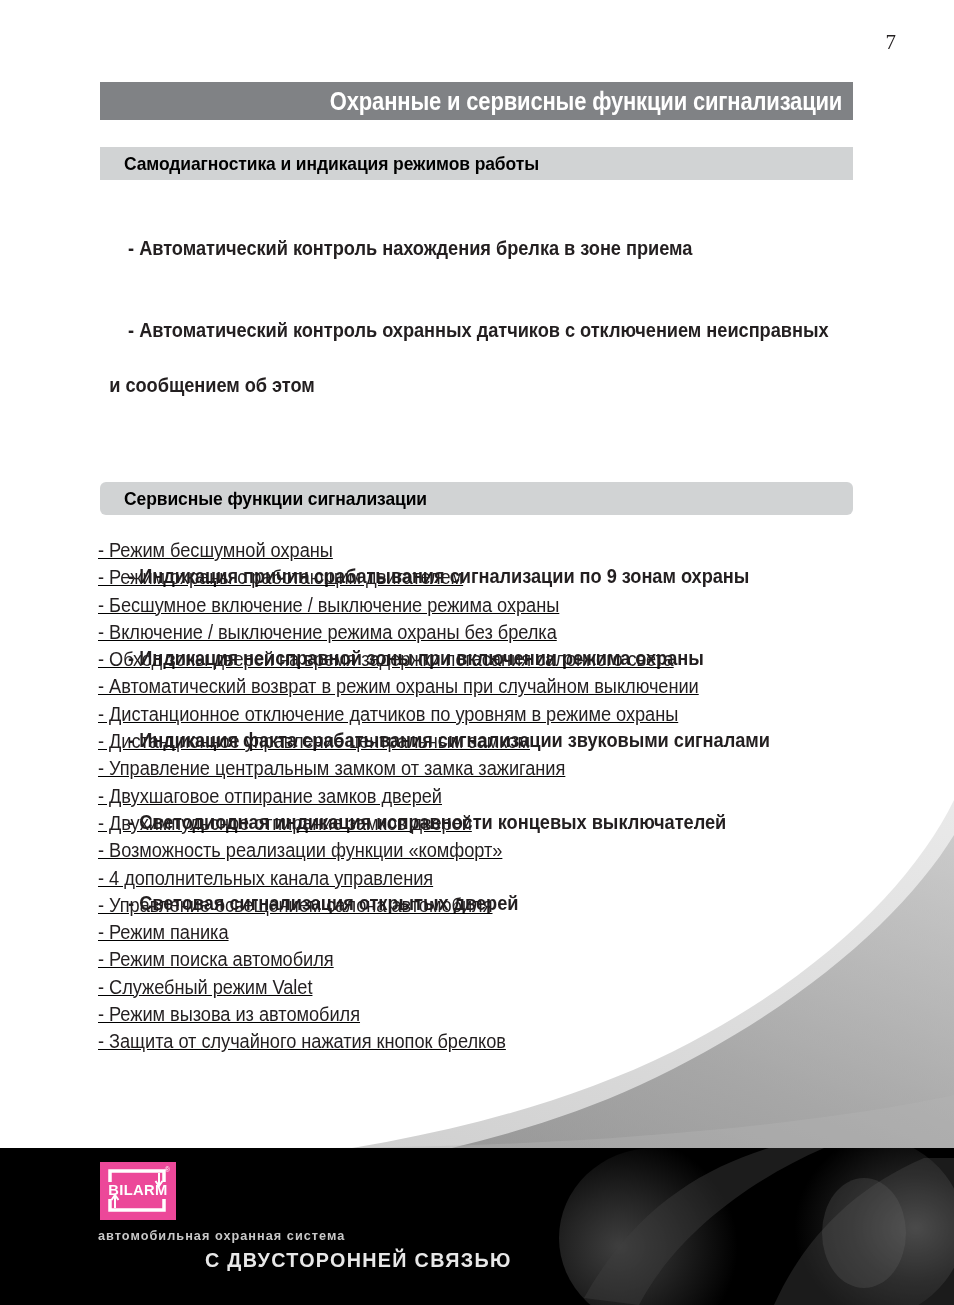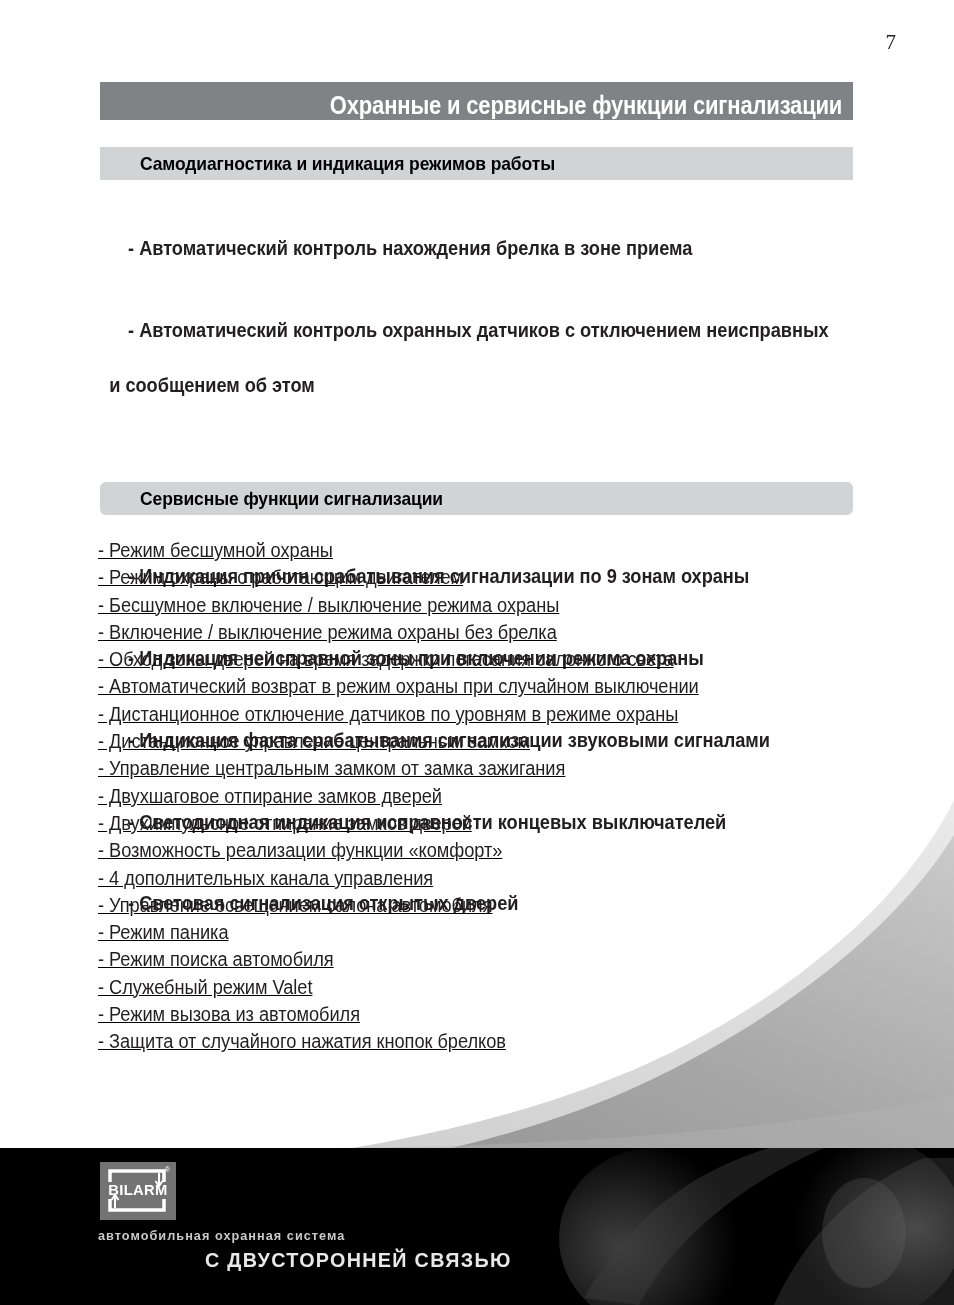--- a/index.html
+++ b/index.html
@@ -38,21 +38,21 @@
 
   
   .title-bar {
     position: absolute;
     left: 100px;
     top: 82px;
     width: 753px;
     height: 38px;
     background: #808285;
     display: flex;
-    align-items: flex-end;
+    align-items: center;
     justify-content: flex-end;
     box-sizing: border-box;
     padding-right: 11px;
   }
   .title-bar-text {
     color: #ffffff;
     font-size: 25px;
     font-weight: bold;
     letter-spacing: -0.2px;
     transform: scaleX(0.88);
@@ -63,21 +63,21 @@
   
   .section-bar {
     position: absolute;
     left: 100px;
     width: 753px;
     height: 33px;
     background: #d1d3d4;
     display: flex;
     align-items: center;
     box-sizing: border-box;
-    padding-left: 40px;
+    padding-left: 24px;
   }
   .section-bar-text {
     color: #000000;
     font-size: 19px;
     font-weight: bold;
     letter-spacing: -0.1px;
     transform: scaleX(0.92);
     transform-origin: left center;
     white-space: nowrap;
   }
@@ -124,21 +124,21 @@
     top: 0;
     width: 430px;
     height: 157px;
   }
   .logo {
     position: absolute;
     left: 100px;
     top: 14px;
     width: 76px;
     height: 58px;
-    background: #737373;
+    background: #ec4899;
   }
   .logo-frame {
     position: absolute;
     left: 7px;
     top: 6px;
     width: 60px;
     height: 45px;
   }
   .logo-text {
     position: absolute;

